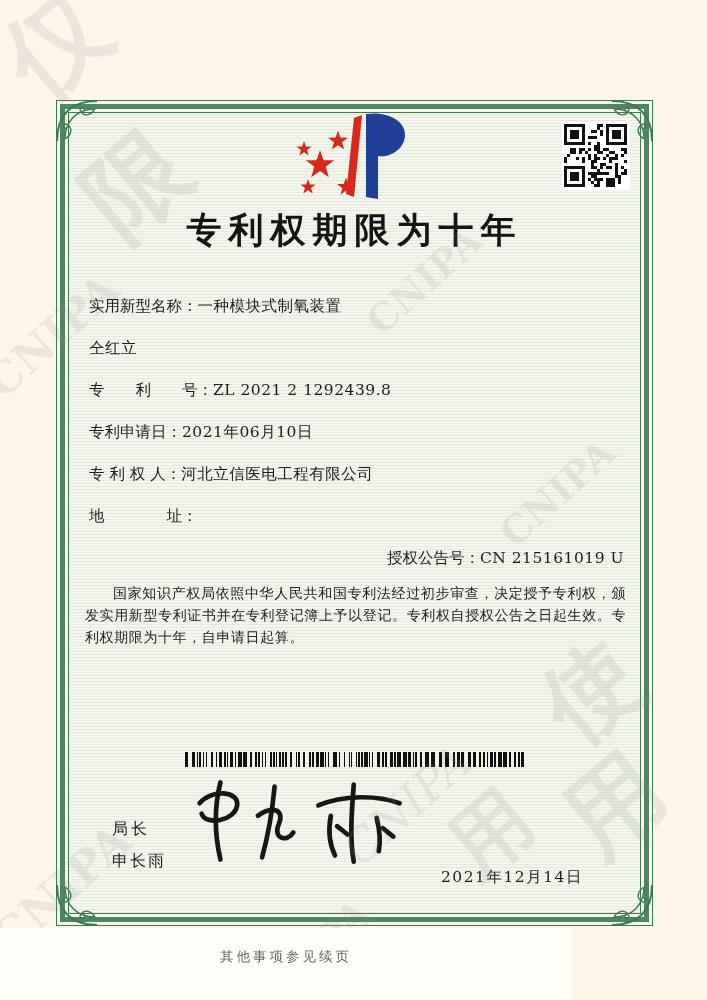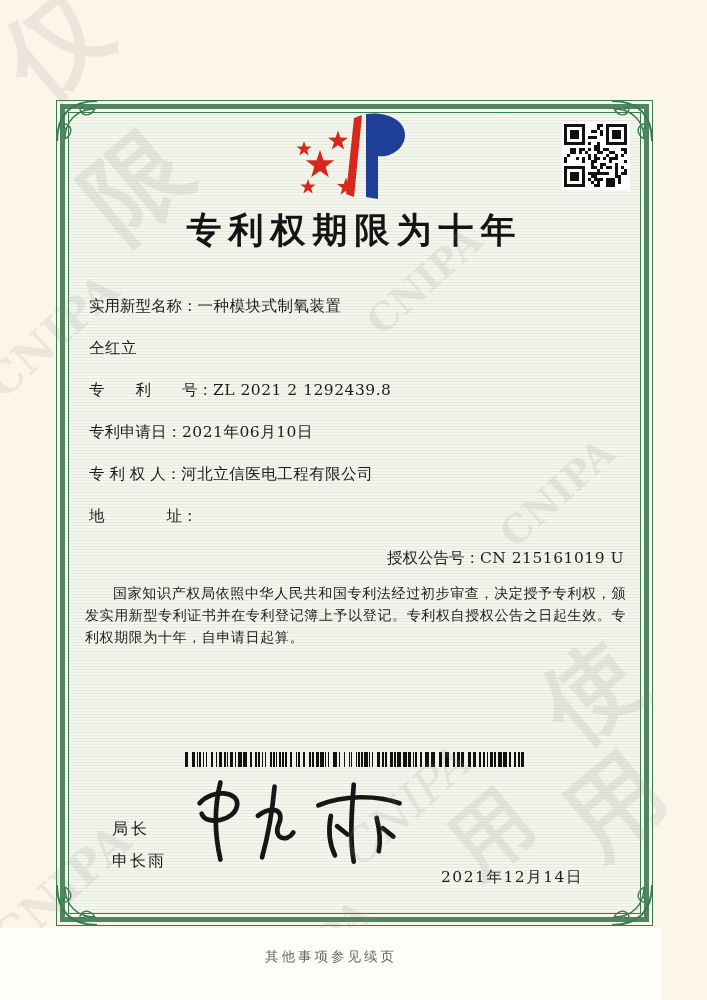--- a/index.html
+++ b/index.html
@@ -54,21 +54,21 @@
            width:340px;height:15px;display:flex;align-items:stretch;}
   .barcode .bar{height:100%;}
 
   .commissioner-title{position:absolute;top:718px;left:55px;font-size:16px;letter-spacing:3px;}
   .commissioner-name{position:absolute;top:750px;left:55px;font-size:16px;letter-spacing:2px;}
   .signature{position:absolute;top:668px;left:128px;width:250px;height:105px;}
   .issue-date{position:absolute;top:766px;left:384px;font-size:15.5px;letter-spacing:1.5px;}
   .page-footer{position:absolute;top:801px;left:0;width:100%;text-align:center;
                font-size:13px;letter-spacing:2px;color:#333;}
 
-  .bottom-strip{position:absolute;left:0;top:928px;width:662px;height:72px;background:#fffdf8;z-index:2;}
+  .bottom-strip{position:absolute;left:0;top:928px;width:572px;height:72px;background:#fffdf8;z-index:2;}
   .continuation{position:absolute;top:20px;left:0;width:100%;text-align:center;
                 font-size:13.5px;letter-spacing:3px;color:#666;}
 </style>
 </head>
 <body>
 
 <div class="page">
 
   <div class="wm-layer">
       <span class="wm" style="left: 8px; top: -22px; font-size: 100px; transform: rotate(-40deg);">仅</span>

